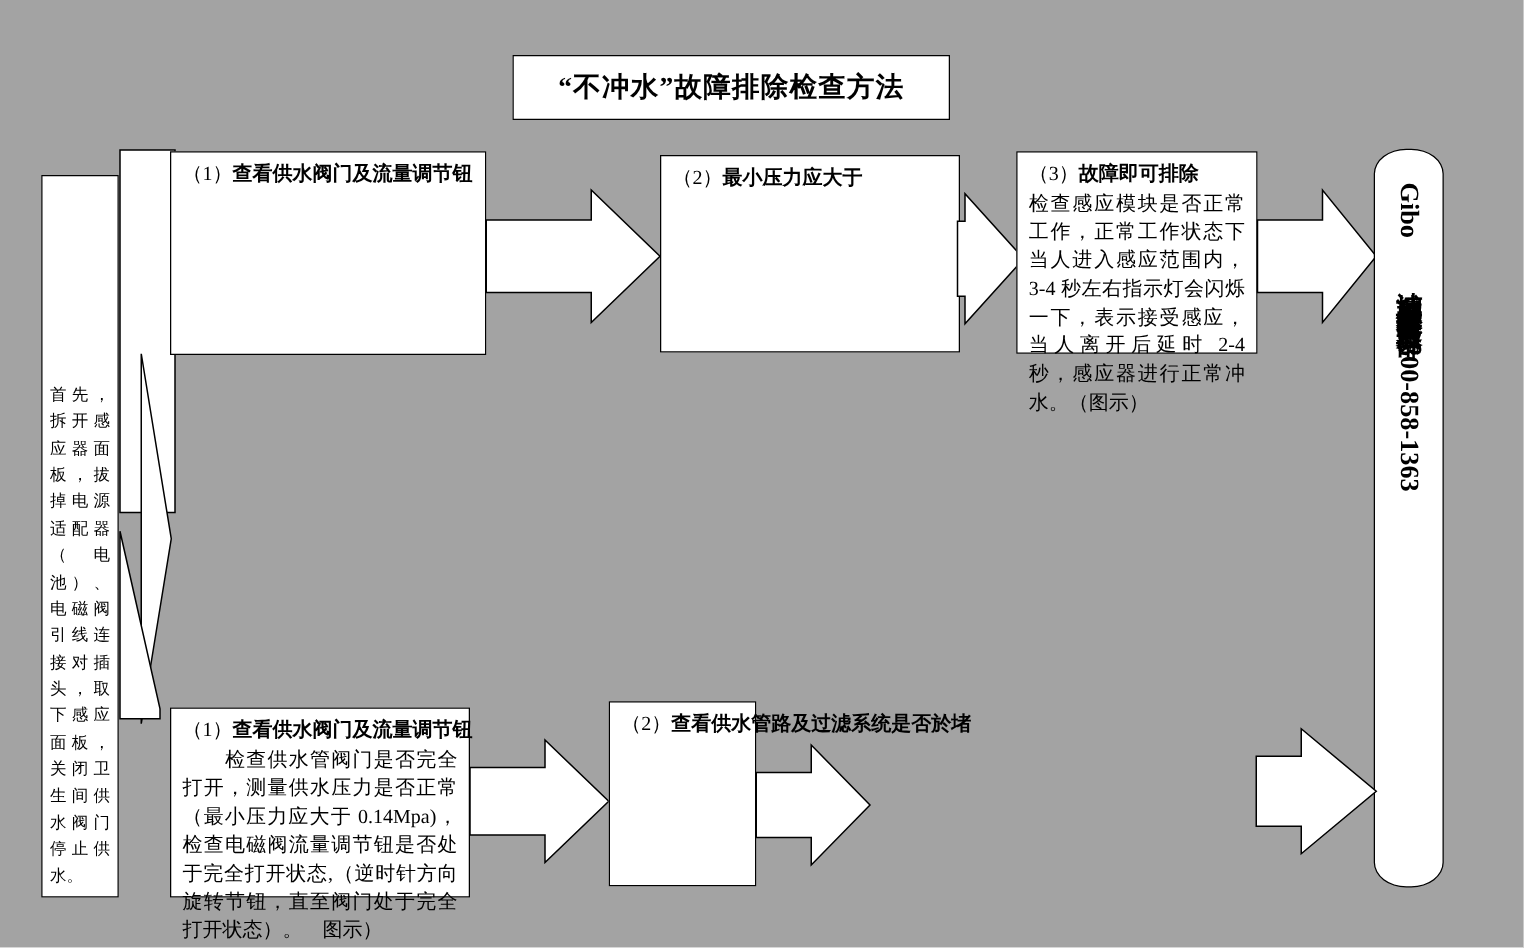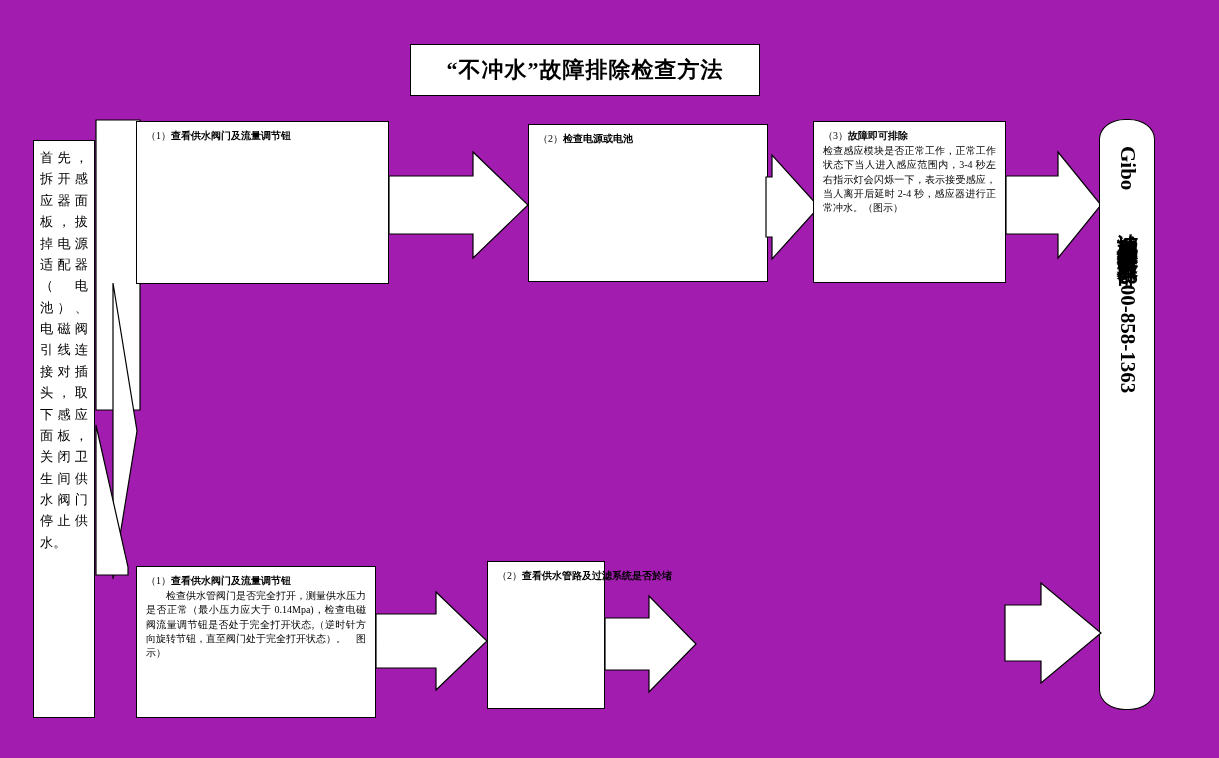--- a/index.html
+++ b/index.html
@@ -9,21 +9,21 @@
   }
   body {
     font-family: "Liberation Serif", "DejaVu Serif", serif;
     color: #000000;
   }
   #page {
     position: relative;
     width: 1219px;
     height: 758px;
     overflow: hidden;
-    background: #a21caf;
+    background: #a3a3a3;
   }
 
   
   .box {
     position: absolute;
     border: 1px solid #000000;
     background: #ffffff;
     box-sizing: border-box;
   }
 
@@ -32,21 +32,21 @@
     align-items: center;
     justify-content: center;
     font-weight: bold;
     font-size: 22px;
     letter-spacing: 1px;
     font-family: "Liberation Serif", "DejaVu Serif", serif;
   }
 
   .step-box {
     padding: 7px 9px 5px 9px;
-    font-size: 10px;
+    font-size: 16px;
     line-height: 1.42;
     text-align: justify;
     text-justify: inter-ideograph;
   }
   .step-head {
     font-weight: bold;
     display: block;
     margin-bottom: 1px;
     white-space: nowrap;
   }
@@ -54,21 +54,21 @@
   .step-body { display: block; }
 
   
   .side-box {
     font-size: 13.2px;
     line-height: 1.62;
     text-align: justify;
     text-justify: inter-ideograph;
     padding: 6px 6px;
     display: flex;
-    align-items: flex-start;
+    align-items: flex-end;
   }
   .side-box .inner { width: 100%; }
 
   
   .company-box {
     border: 1px solid #000000;
     border-radius: 26px / 20px;
     background: #ffffff;
     display: flex;
     align-items: flex-start;
@@ -135,21 +135,21 @@
   </div>
 
   <div class="arrow" style="left:389px; top:152px;">
     <svg width="140" height="106" viewBox="0 0 140 106">
       <polygon points="0,24 84,24 84,0 139,53 84,106 84,82 0,82"></polygon>
     </svg>
   </div>
 
   <div class="box step-box" style="left:528px; top:124px; width:240px; height:158px;">
     <span class="step-head">
-      <span class="num">（2）</span><span>检查电源或电池</span>
+      <span class="num">（2）</span><span>最小压力应大于</span>
     </span>
   </div>
 
   <div class="arrow" style="left:766px; top:155px;">
     <svg width="54" height="104" viewBox="0 0 54 104">
       <polygon points="0,22 6,22 6,0 53,52 6,104 6,82 0,82"></polygon>
     </svg>
   </div>
 
   <div class="box step-box" style="left:813px; top:121px; width:193px; height:162px;">

